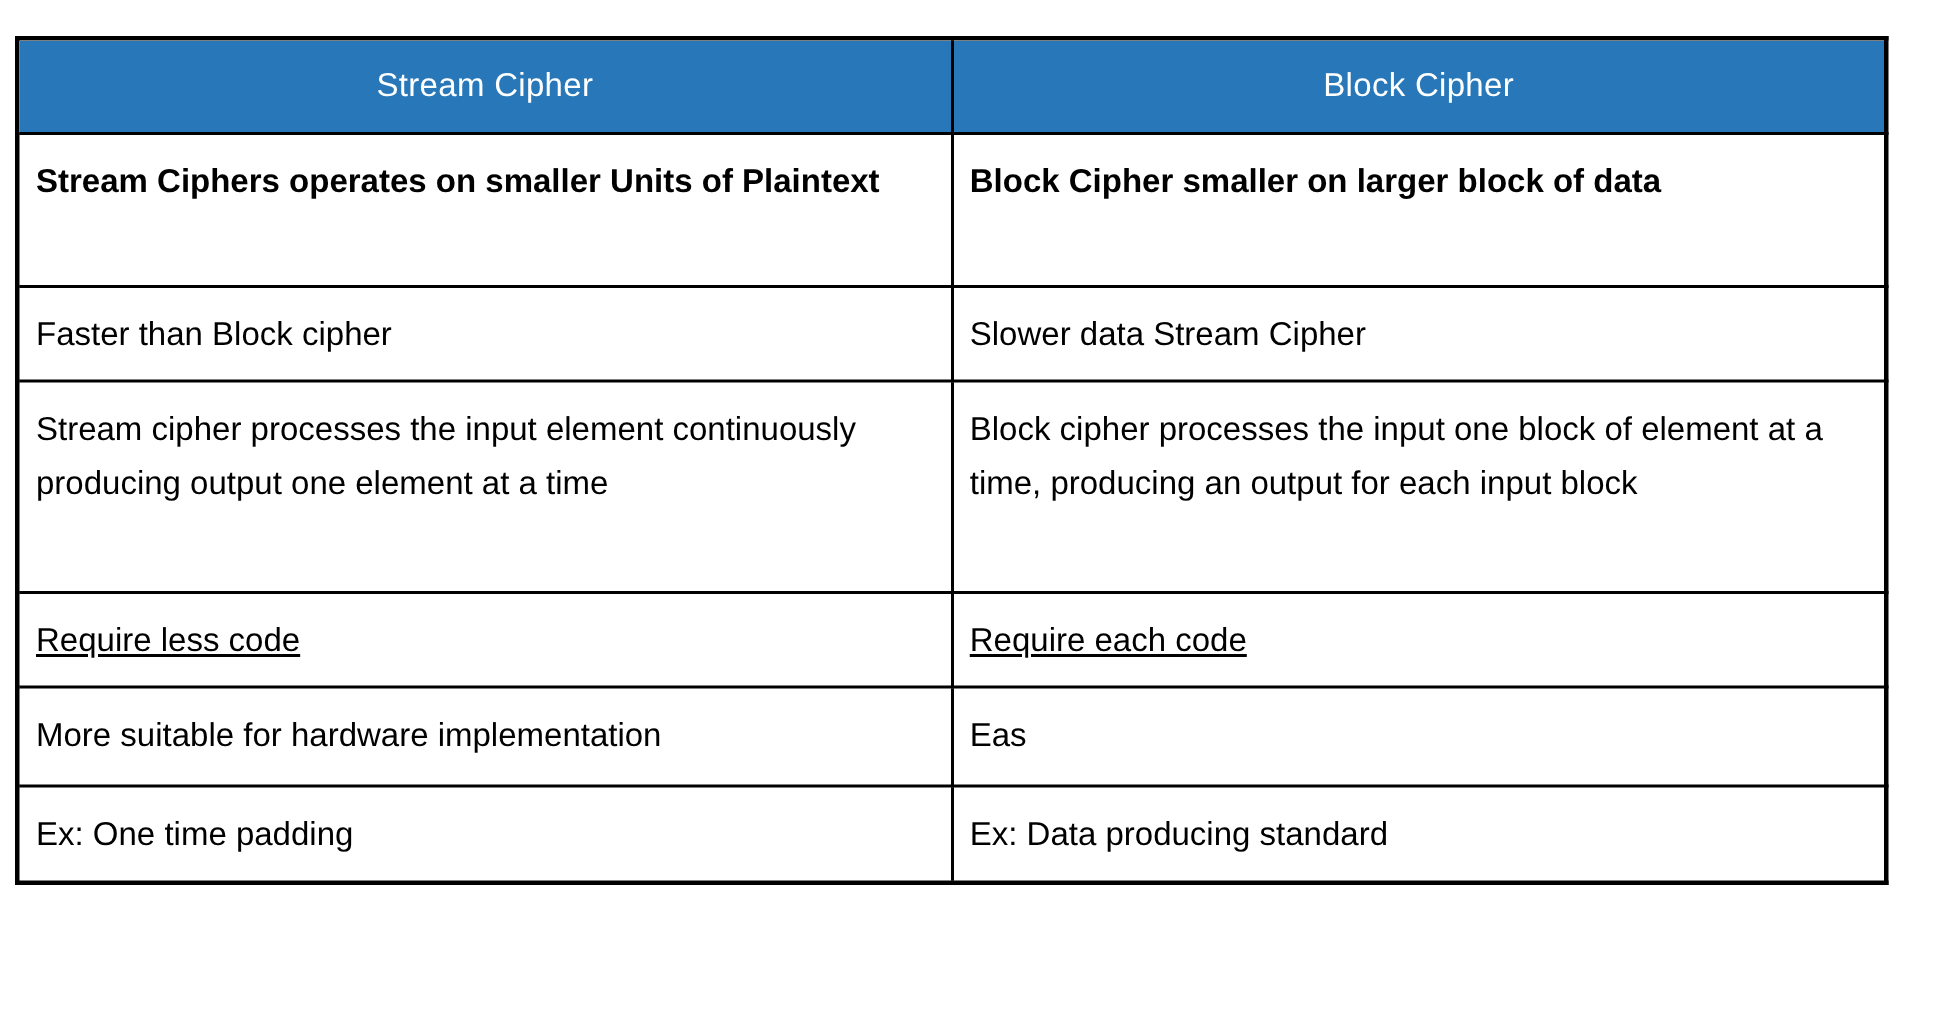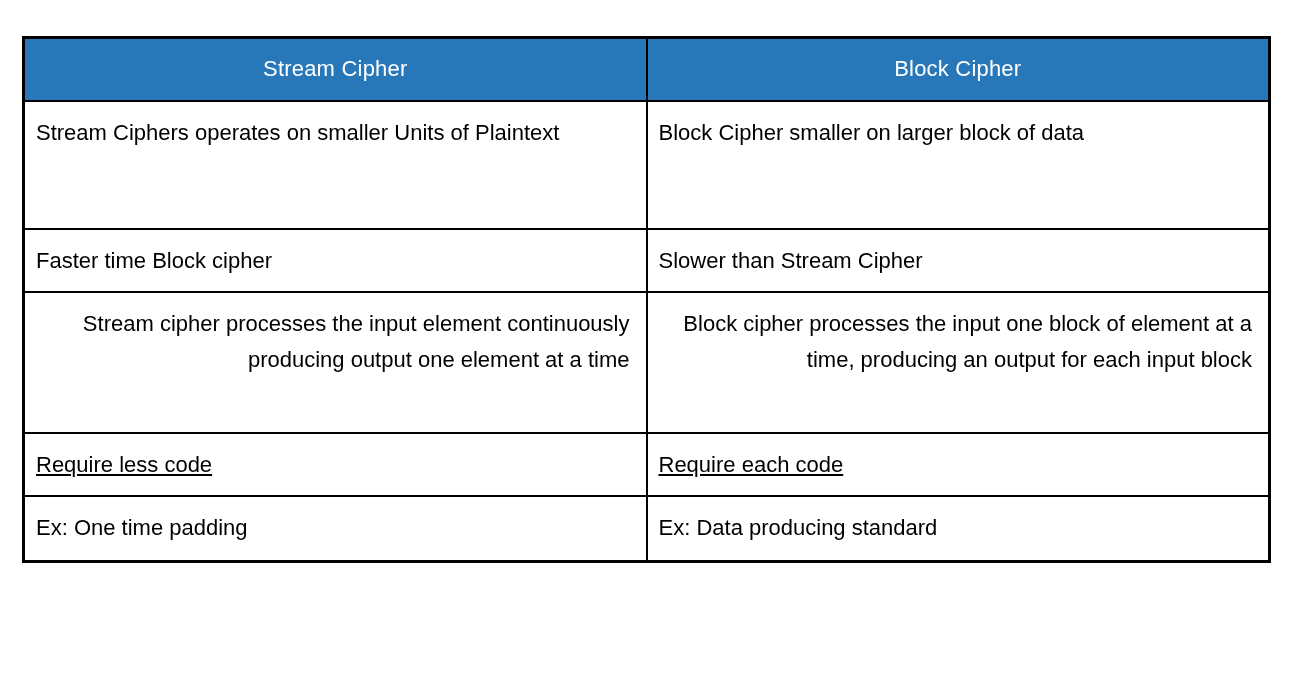--- a/index.html
+++ b/index.html
@@ -2,21 +2,21 @@
 <html style="--header-bg: #2878b9; --header-text: #ffffff; --border: #000000; --body-text: #000000; --page-bg: #ffffff;"><head>
 <meta charset="utf-8">
 <style>
   :root {
     --header-bg: #2878b9;
     --header-text: #ffffff;
     --border: #000000;
     --body-text: #000000;
     --page-bg: #ffffff;
   }
-  * { margin: 0; padding: 12px; }
+  * { margin: 0; padding: 0; }
   html, body { background: var(--page-bg); }
   body {
     width: 1292px;
     height: 684px;
     position: relative;
     font-family: "Liberation Sans", sans-serif;
     overflow: hidden;
   }
   table.cipher-table {
     position: absolute;
@@ -44,23 +44,23 @@
     letter-spacing: 0.2px;
   }
   .cipher-table td {
     color: var(--body-text);
     vertical-align: top;
     text-align: left;
     padding: 13px 16px 12px 11px;
     line-height: 36px;
   }
   
-  tbody tr:nth-child(1) td { height: 128px; }
+  tbody tr:nth-child(1) td { height: 102px; font-weight: bold; }
   tbody tr:nth-child(2) td { height: 62px;  }
-  tbody tr:nth-child(3) td { height: 141px; text-align: right; }
+  tbody tr:nth-child(3) td { height: 141px; }
   tbody tr:nth-child(4) td { height: 62px; text-decoration: underline;  }
   tbody tr:nth-child(5) td { height: 66px;  }
   tbody tr:nth-child(6) td { height: 65px;  }
   tbody tr:nth-child(7) td { height: 65px;  }
 </style>
 </head>
 <body>
 
 <table class="cipher-table">
   <thead>
@@ -68,29 +68,33 @@
       <th>Stream Cipher</th>
       <th>Block Cipher</th>
     </tr>
   </thead>
   <tbody>
     <tr>
       <td>Stream Ciphers operates on smaller Units of Plaintext</td>
       <td>Block Cipher smaller on larger block of data</td>
     </tr>
     <tr>
-      <td>Faster time Block cipher</td>
-      <td>Slower than Stream Cipher</td>
+      <td>Faster than Block cipher</td>
+      <td>Slower data Stream Cipher</td>
     </tr>
     <tr>
       <td>Stream cipher processes the input element continuously producing output one element at a time</td>
       <td>Block cipher processes the input one block of element at a time, producing an output for each input block</td>
     </tr>
     <tr>
       <td>Require less code</td>
       <td>Require each code</td>
     </tr>
     <tr>
+      <td>More suitable for hardware implementation</td>
+      <td>Eas</td>
+    </tr>
+    <tr>
       <td>Ex: One time padding</td>
       <td>Ex: Data producing standard</td>
     </tr>
   </tbody>
 </table>
 
 </body></html>

